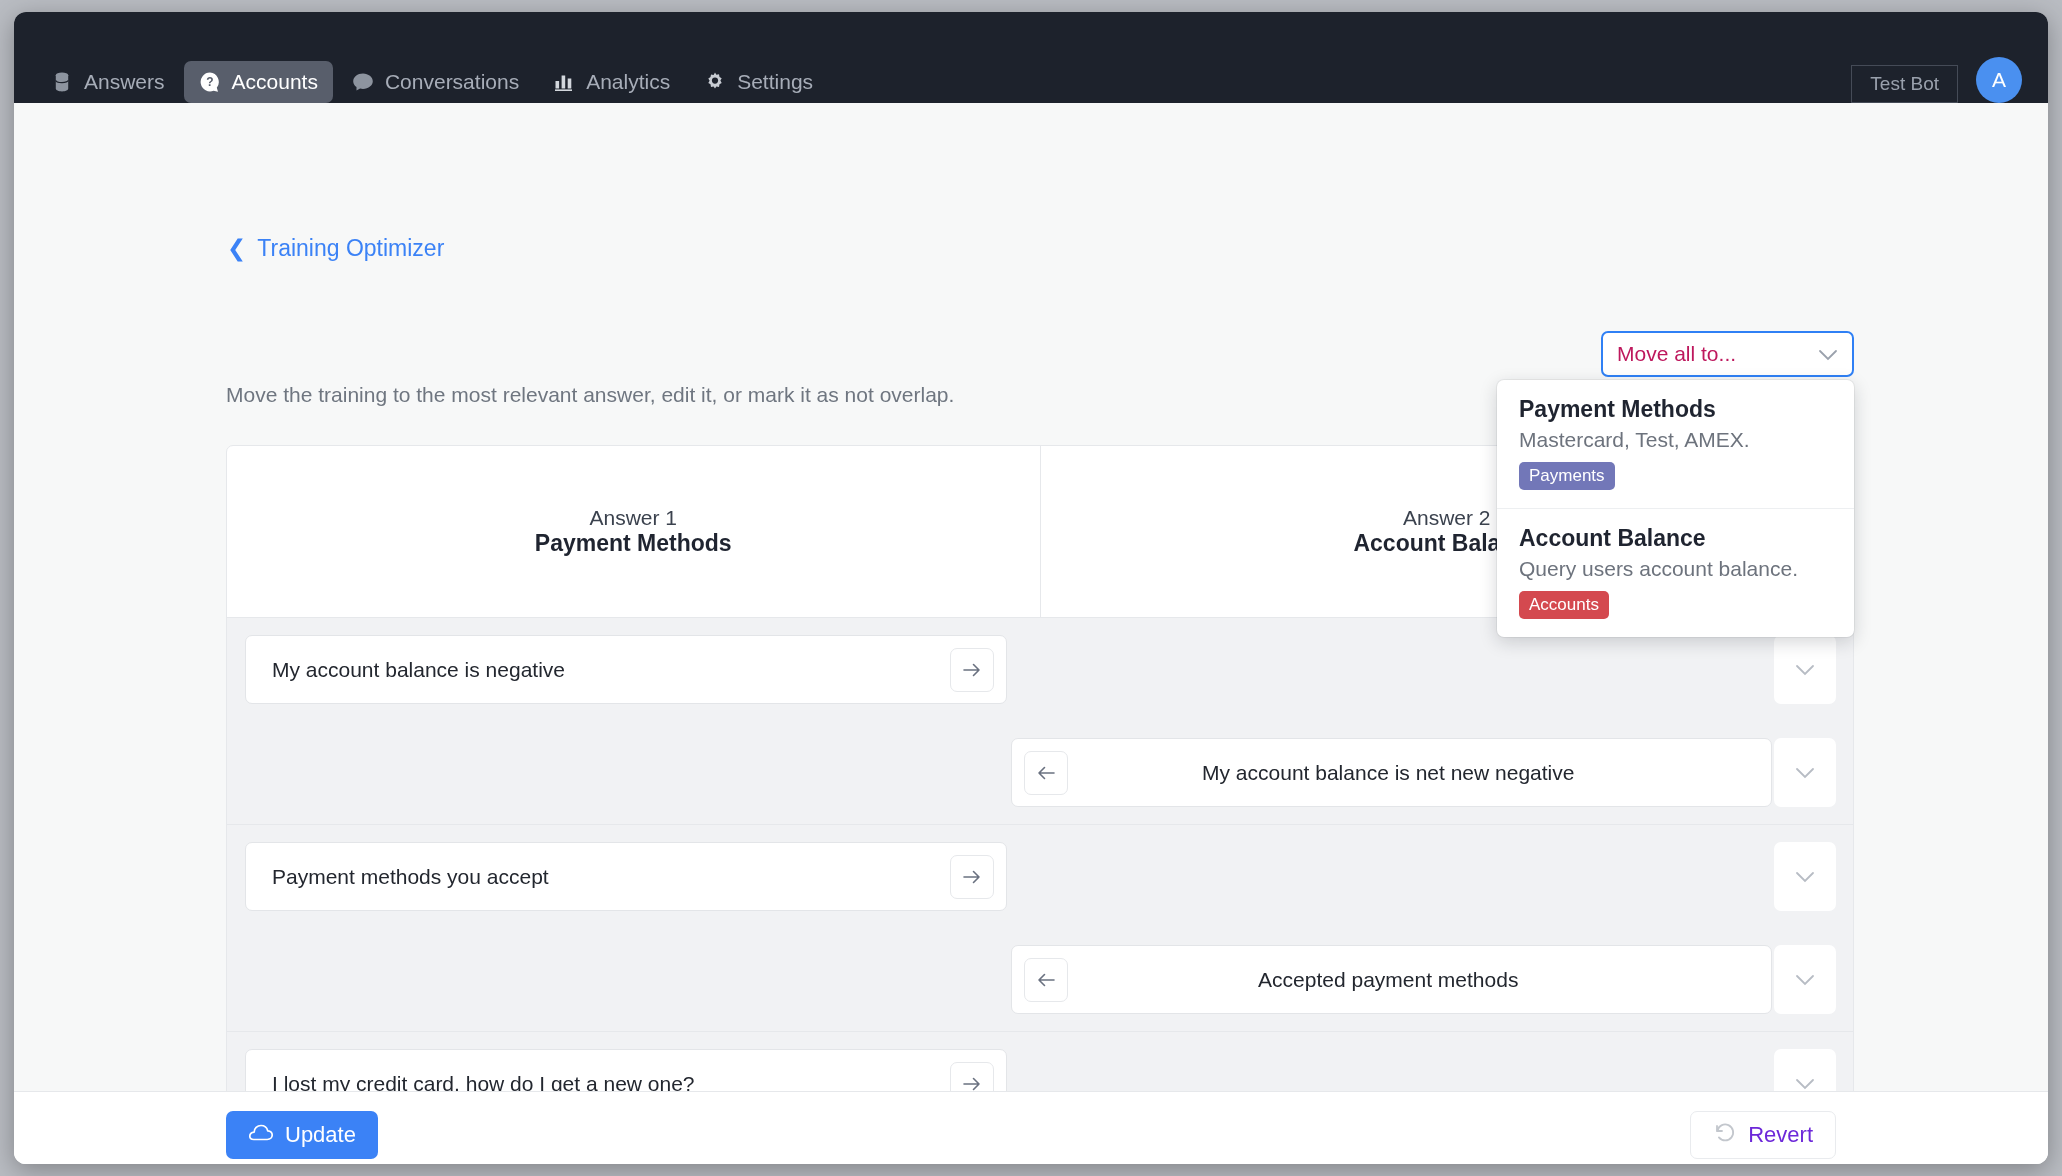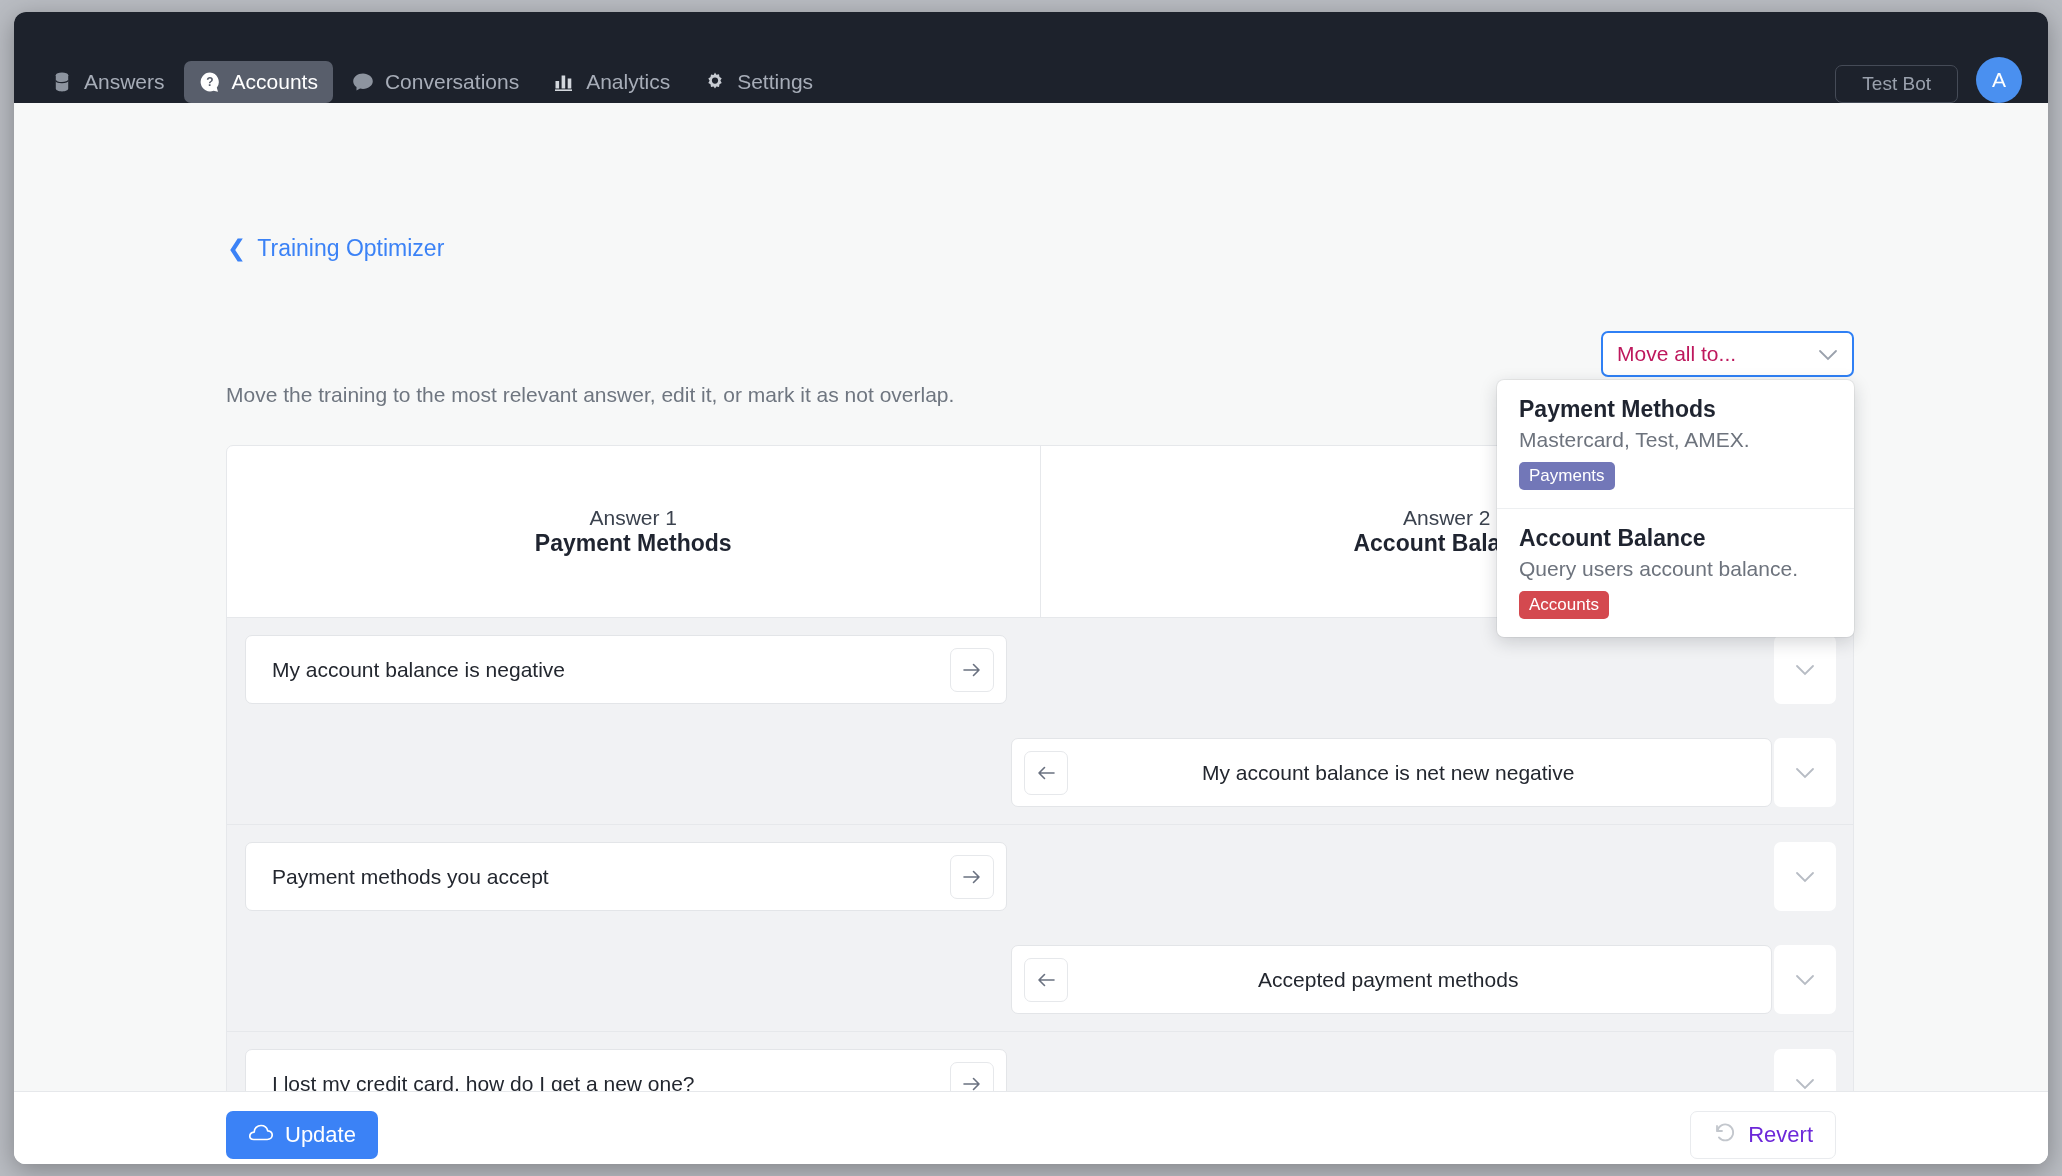--- a/index.html
+++ b/index.html
@@ -35,24 +35,24 @@
     color: #a7adb8;
     font-size: 21px;
     white-space: nowrap;
   }
   .nav-item.active { background: #585e6b; color: #ffffff; }
   .nav-icon { display: flex; align-items: center; justify-content: center; width: 22px; height: 22px; }
   .nav-icon svg { display: block; }
   .nav-spacer { flex: 1; }
   .bot-chip {
     border: 1px solid #454b57;
-    border-radius: 7px;
+    border-radius: 0;
     color: #9aa1ad;
     font-size: 19px;
-    padding: 7px 26px;
+    padding: 7px 18px;
     margin-right: 18px;
   }
   .avatar {
     width: 46px; height: 46px;
     border-radius: 50%;
     background: #4a90f0;
     color: #fff;
     font-size: 21px;
     display: flex; align-items: center; justify-content: center;
   }

